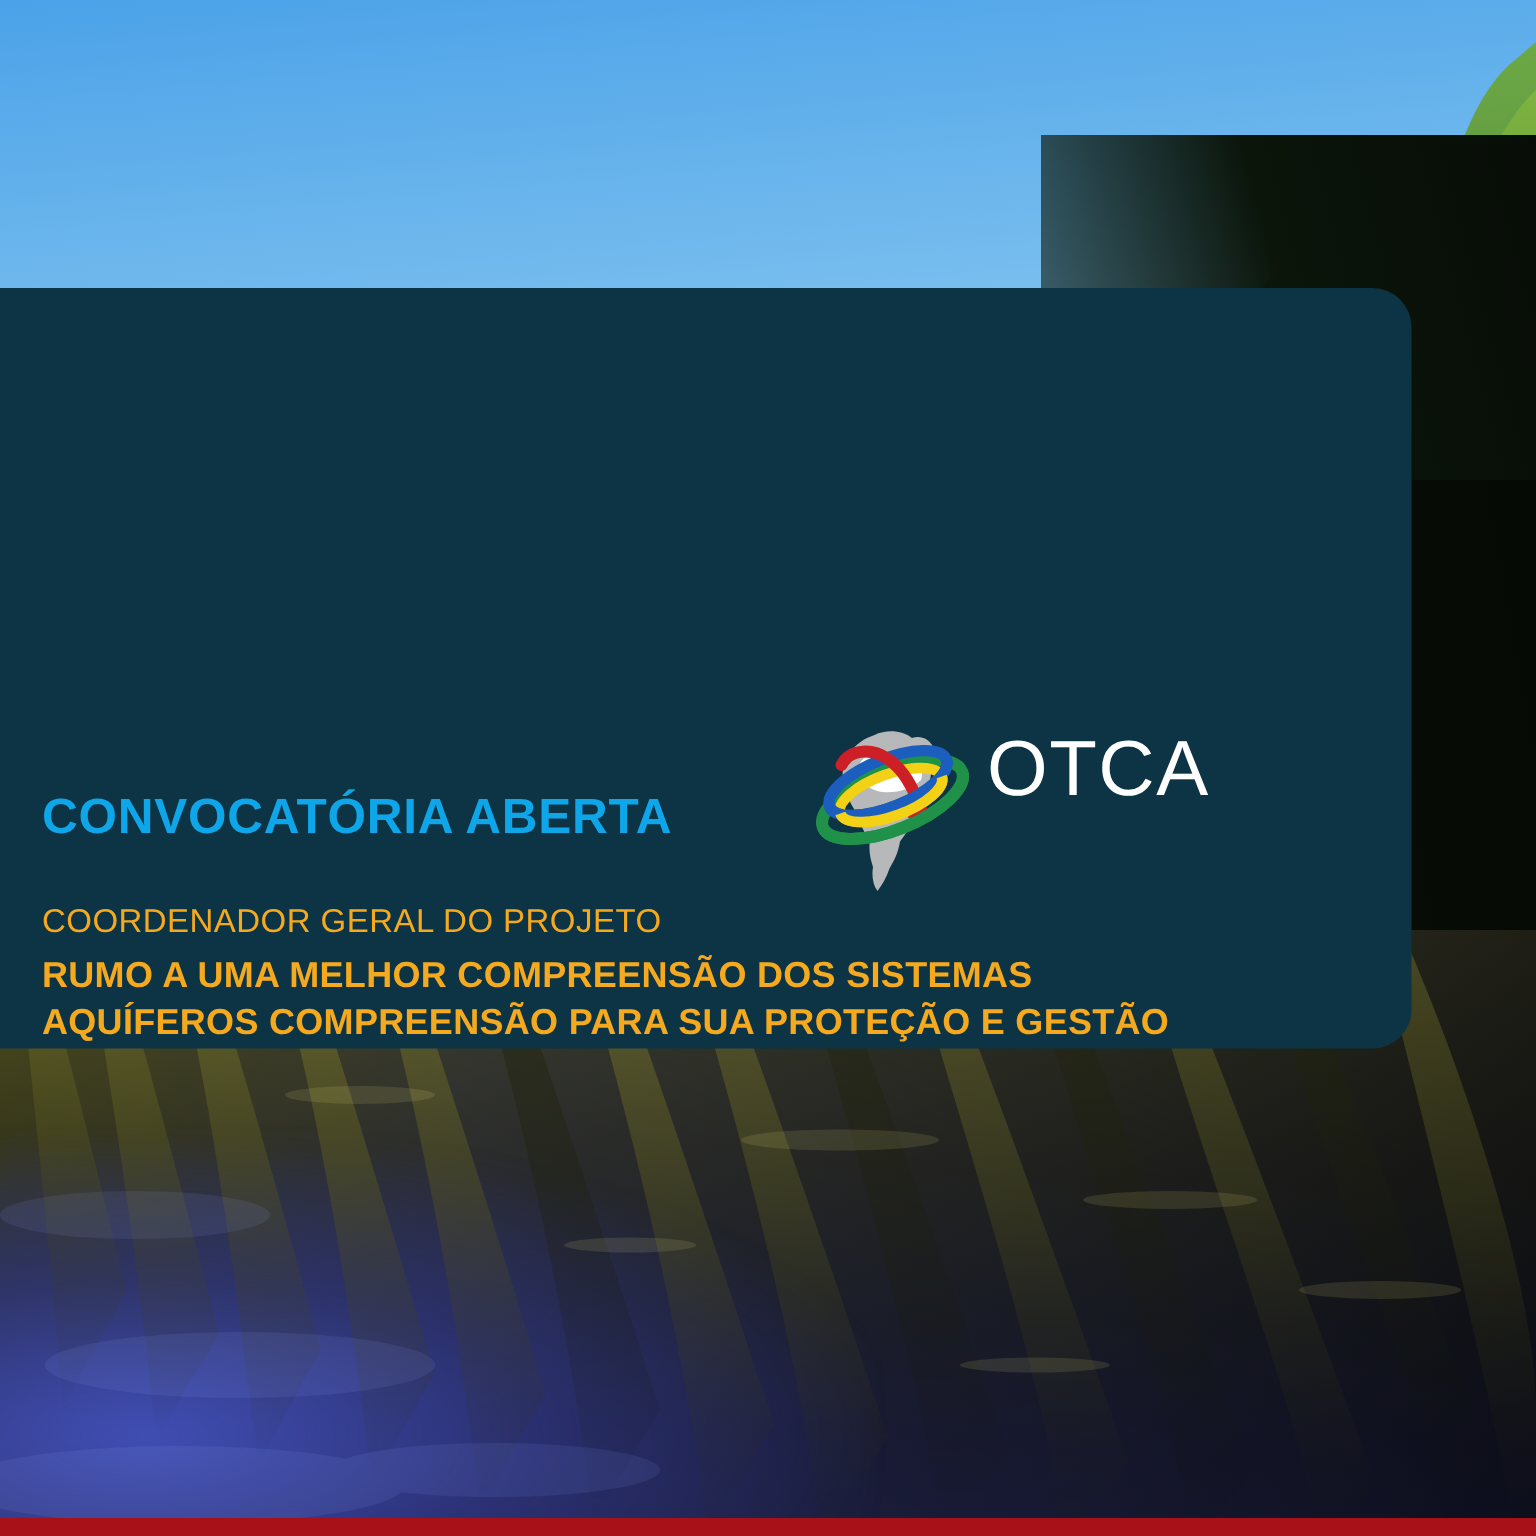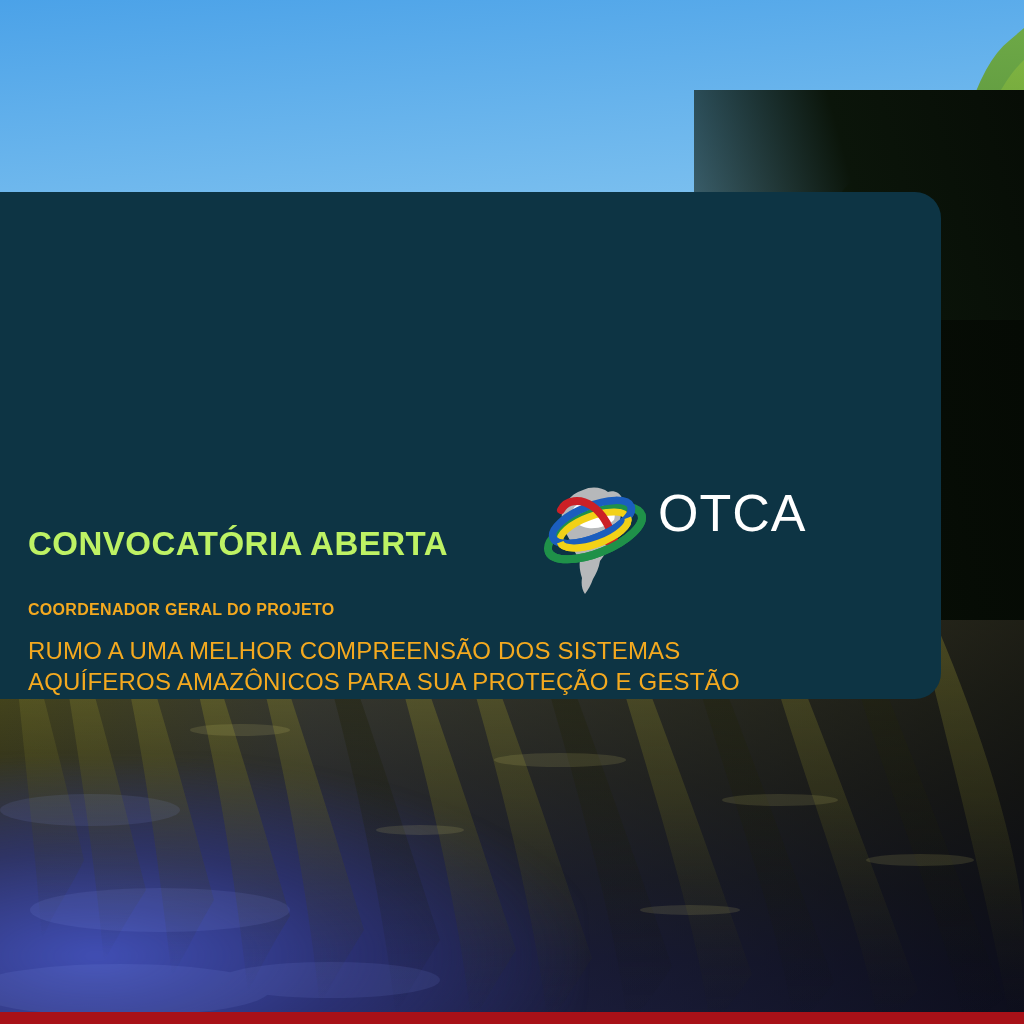--- a/index.html
+++ b/index.html
@@ -61,35 +61,35 @@
   .panel {
     position:absolute;
     left:0; top:192px; width:941px; height:507px;
     background:#0d3444;
     border-top-right-radius:26px;
     border-bottom-right-radius:26px;
   }
 
   .headline {
     position:absolute; left:28px; top:333px;
-    font-size:33px; font-weight:bold; color:#bef264;
+    font-size:33px; font-weight:bold; color:#0ea5e9;
     letter-spacing:0.5px; white-space:nowrap;
   }
 
   .subhead {
     position:absolute; left:28px; top:409px;
-    font-size:16px; font-weight:bold; color:#f4a91f;
+    font-size:22px; font-weight:normal; color:#f4a91f;
     letter-spacing:0.3px; white-space:nowrap;
   }
 
   .desc {
     position:absolute; left:28px; top:443px;
     font-size:24px; color:#f4a91f;
     line-height:31px; letter-spacing:0.2px;
-    font-weight:400;
+    font-weight:700;
   }
   .desc div { white-space:nowrap; }
 
   
   .logo { position:absolute; left:536px; top:286px; width:310px; height:118px; }
   .logo-mark { position:absolute; left:0; top:0; width:118px; height:118px; }
   .logo-text { position:absolute; left:122px; top:8px; }
   .logo-otca {
     font-size:52px; font-weight:400; color:#ffffff;
     letter-spacing:1px; line-height:54px;
@@ -244,21 +244,21 @@
   </div>
 
   <div class="panel">
 
     <div class="headline">CONVOCATÓRIA ABERTA</div>
 
     <div class="subhead">COORDENADOR GERAL DO PROJETO</div>
 
     <div class="desc">
       <div>RUMO A UMA MELHOR COMPREENSÃO DOS SISTEMAS</div>
-      <div>AQUÍFEROS AMAZÔNICOS PARA SUA PROTEÇÃO E GESTÃO</div>
+      <div>AQUÍFEROS COMPREENSÃO PARA SUA PROTEÇÃO E GESTÃO</div>
     </div>
 
     <div class="logo">
 
       <svg class="logo-mark" viewBox="0 0 118 118">
 
         <g>
           <path d="M47,12 C55,8 66,9 72,14 C78,12 84,15 86,20 C90,24 88,31 84,34
                    C86,40 83,46 79,49 C80,56 76,62 72,65 C72,72 68,78 64,83
                    C63,90 60,96 57,101 C55,107 52,112 49,116 C46,112 45,106 46,100

